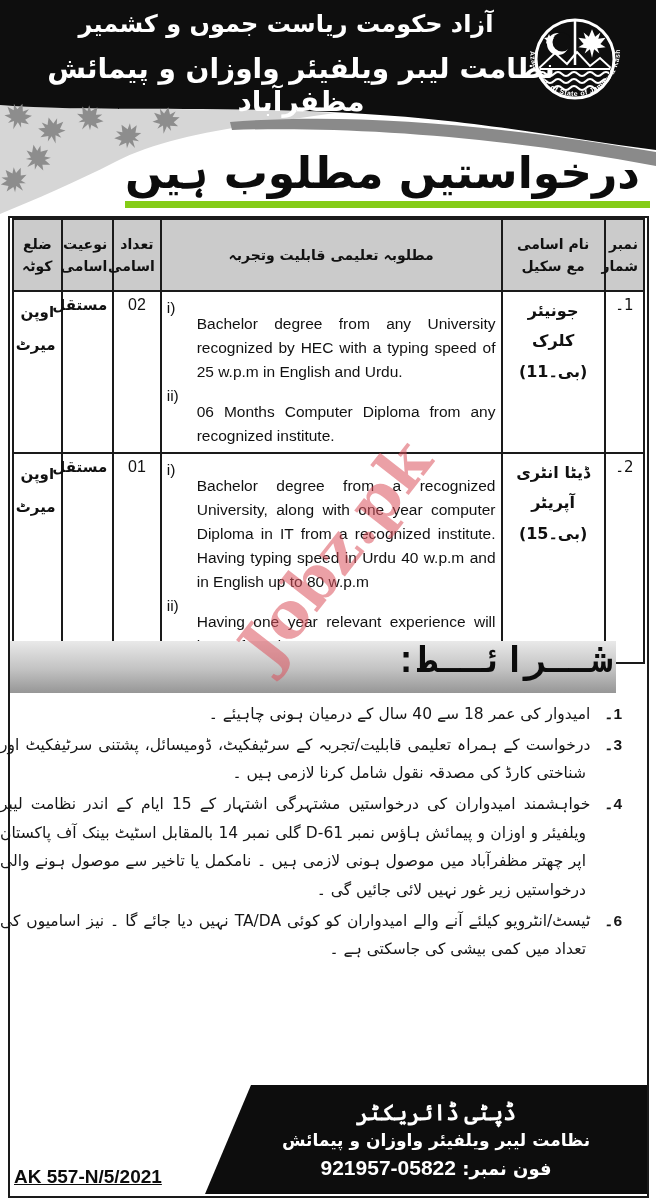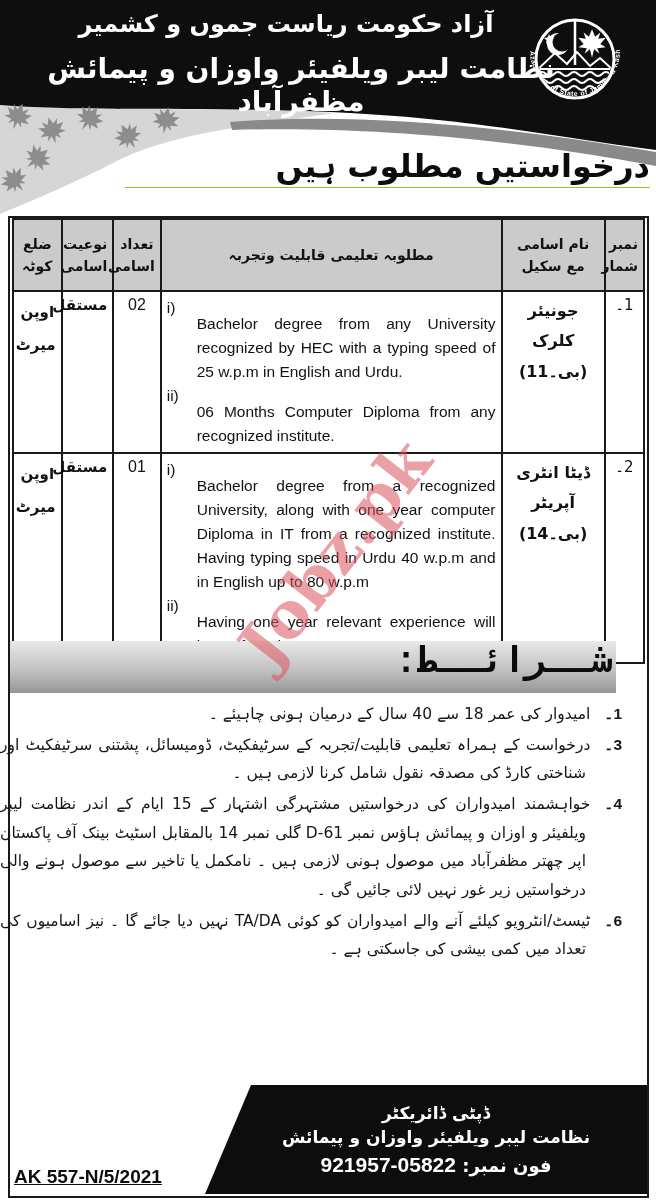--- a/index.html
+++ b/index.html
@@ -9,23 +9,23 @@
   }
   
   .masthead{position:absolute;left:0;top:0;width:656px;height:98px;background:#0e0e0e;}
   .masthead-wave{position:absolute;left:0;top:96px;width:656px;height:126px;pointer-events:none;}
   .mast-line1{position:absolute;right:160px;top:10px;width:420px;text-align:center;
     color:#fff;font-size:24px;font-weight:bold;direction:rtl;letter-spacing:1px;}
   .mast-line2{position:absolute;right:95px;top:52px;width:520px;text-align:center;
     color:#fff;font-size:28px;font-weight:bold;direction:rtl;}
   .logo{position:absolute;left:520px;top:4px;width:110px;height:110px;}
   
-  .big-title{position:absolute;left:125px;top:148px;width:525px;text-align:right;
-    direction:rtl;font-size:32px;font-weight:bold;color:#0c0c0c;line-height:1.15;
-    border-bottom:1px solid #84cc16;padding-bottom:2px;letter-spacing:1px;}
+  .big-title{position:absolute;left:125px;top:148px;width:525px;text-align:left;
+    direction:rtl;font-size:44px;font-weight:bold;color:#0c0c0c;line-height:1.15;
+    border-bottom:7px solid #84cc16;padding-bottom:2px;letter-spacing:1px;}
   
   .frame{position:absolute;left:8px;top:216px;width:637px;height:978px;
     border:2px solid #1a1a1a;background:#fff;}
   
   table.jobs{position:absolute;left:12px;top:218px;width:633px;border-collapse:collapse;
     direction:rtl;table-layout:fixed;}
   table.jobs th,table.jobs td{border:2px solid #1a1a1a;vertical-align:top;padding:4px 5px;}
   table.jobs th{background:#cbcbcb;font-size:14px;font-weight:bold;line-height:1.6;
     vertical-align:middle;text-align:center;}
   .col-serial{width:38px;} .col-post{width:100px;} .col-qual{width:330px;}
@@ -49,21 +49,21 @@
     font-weight:bold;color:#0c0c0c;letter-spacing:1px;}
   .conditions{position:absolute;left:0;top:700px;width:622px;direction:rtl;
     font-size:15.5px;line-height:1.85;color:#151515;}
   .conditions p{margin:0 0 2px 0;padding-right:36px;text-indent:-36px;text-align:justify;}
   .conditions .cnum{font-family:"Liberation Sans",sans-serif;font-weight:bold;padding-left:14px;}
   
   .sign-banner{position:absolute;left:205px;top:1085px;width:442px;height:109px;
     background:#0d0d0d;clip-path:polygon(46px 0%,100% 0%,100% 100%,0% 100%);
     display:flex;flex-direction:column;justify-content:center;align-items:center;
     color:#fff;direction:rtl;padding-left:20px;box-sizing:border-box;}
-  .sign-title{font-size:17px;font-weight:bold;letter-spacing:1px;margin-bottom:4px;}
+  .sign-title{font-size:22px;font-weight:bold;letter-spacing:1px;margin-bottom:4px;font-family:Liberation Serif, serif;}
   .sign-dept{font-size:17px;font-weight:bold;margin-bottom:6px;}
   .sign-phone{font-size:18px;font-weight:bold;}
   .sign-phone .digits{font-family:"Liberation Sans",sans-serif;font-size:21px;font-weight:bold;}
   .ad-number{position:absolute;left:14px;top:1166px;font-family:"Liberation Sans",sans-serif;
     font-size:19px;font-weight:bold;color:#0d0d0d;text-decoration:underline;}
   
   .watermark{position:absolute;left:115px;top:515px;width:440px;text-align:center;
     transform:rotate(-52deg);font-family:"DejaVu Serif",serif;font-weight:bold;
     font-size:64px;color:rgba(219,82,92,0.55);pointer-events:none;z-index:50;}
 </style>
@@ -178,21 +178,21 @@
       </div>
     </td>
     <td class="count">02</td>
     <td class="nature">مستقل</td>
     <td class="quota">اوپن میرٹ</td>
   </tr>
   <tr class="row2">
     <td class="serial">2۔</td>
     <td class="post">
       <div>ڈیٹا انٹری آپریٹر</div>
-      <div class="scale">(بی۔14)</div>
+      <div class="scale">(بی۔15)</div>
     </td>
     <td class="qual">
       <div class="qitem">
         <span class="marker">i)</span>
         <span class="qtext">Bachelor degree from a recognized University, along with one year computer Diploma in IT from a recognized institute. Having typing speed in Urdu 40 w.p.m and in English up to 80 w.p.m</span>
       </div>
       <div class="qitem">
         <span class="marker">ii)</span>
         <span class="qtext">Having one year relevant experience will be preferred.</span>
       </div>

